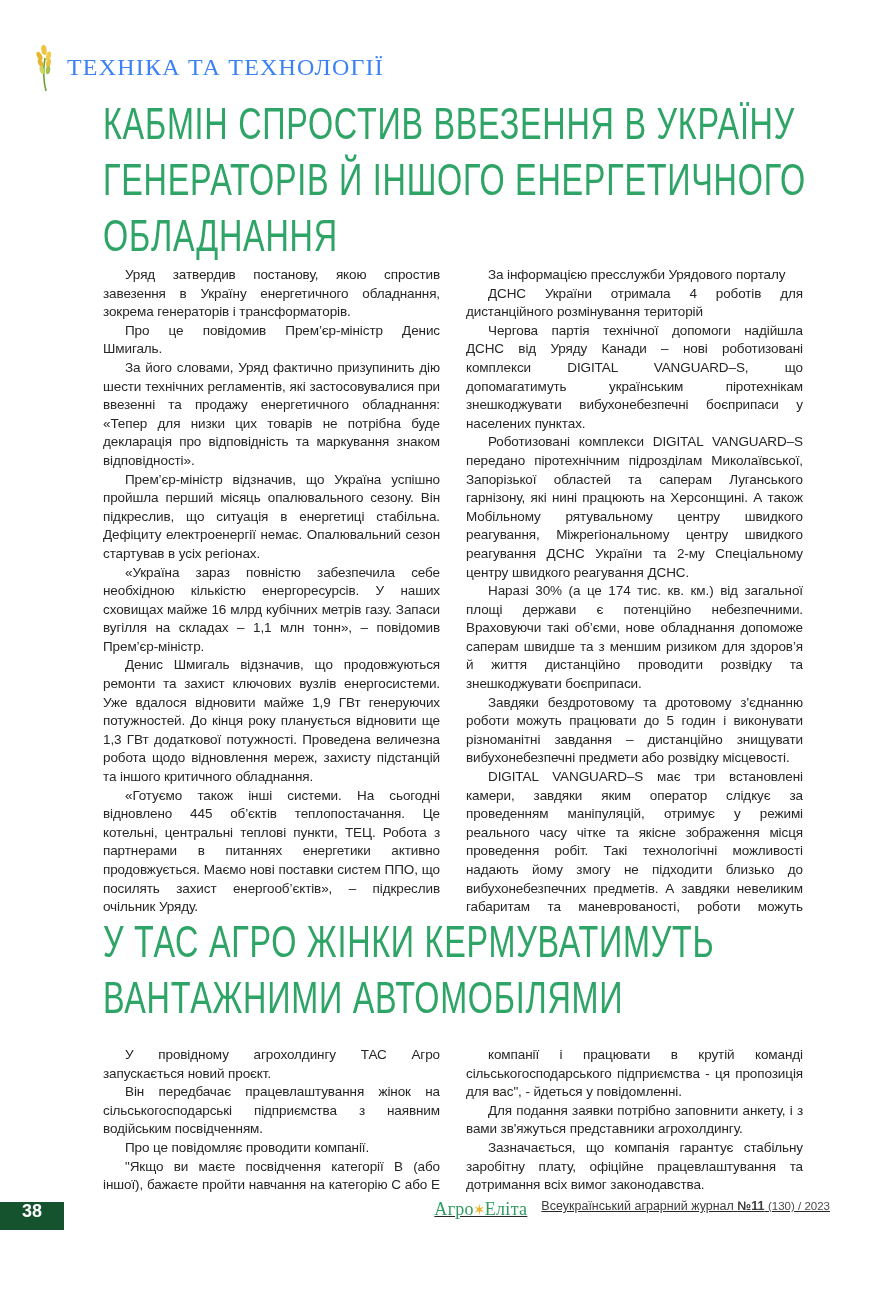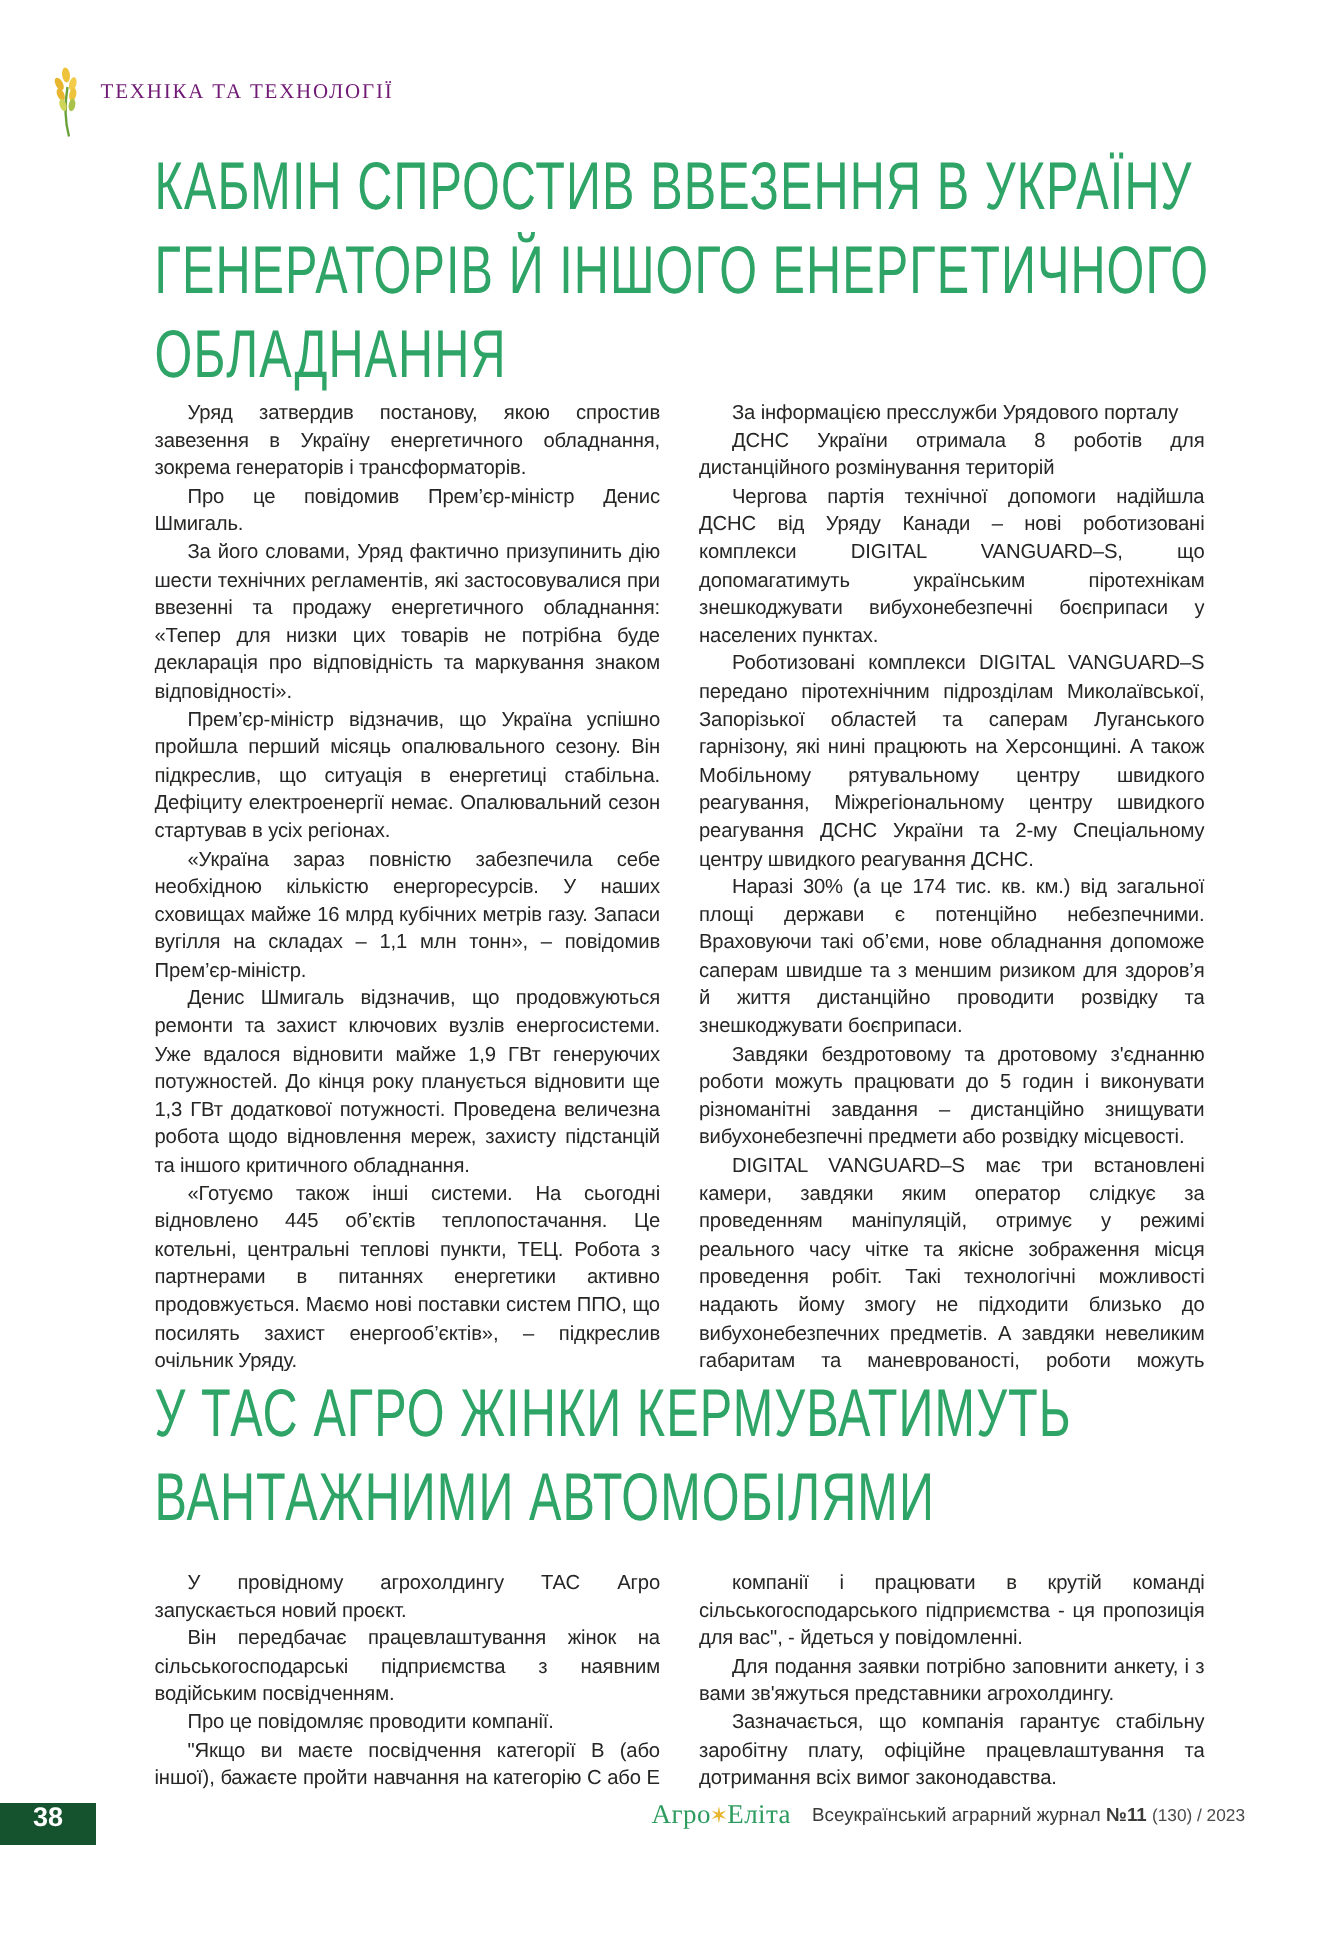--- a/index.html
+++ b/index.html
@@ -11,22 +11,22 @@
     font-family:"Liberation Sans", sans-serif;
     color:#262625;
     overflow:hidden;
   }
   
   .hdr{position:absolute;left:33px;top:44px;display:flex;align-items:flex-start;}
   .wheat{width:26px;height:48px;flex:0 0 auto;}
   .section-label{
     margin:10px 0 0 8px;
     font-family:"Liberation Serif", serif;
-    font-size:14px;letter-spacing:1.2px;
-    color:#701a75;white-space:nowrap;
+    font-size:24px;letter-spacing:1.2px;
+    color:#3b82f6;white-space:nowrap;
   }
   
   .title{
     position:absolute;left:103px;width:1000px;
     transform:scaleX(.72);transform-origin:0 0;
     color:#2ea466;font-size:45px;letter-spacing:1px;font-weight:400;
   }
   .title .title-line{display:block;line-height:56px;white-space:nowrap;}
   .title1{top:96px;}
   .title2{top:914px;}
@@ -41,21 +41,21 @@
     text-align:justify;letter-spacing:-0.1px;
   }
   
   .page-badge{
     position:absolute;left:0;top:1202px;width:64px;height:28px;
     background:#14532d;color:#ffffff;
     font-size:18px;font-weight:bold;line-height:18px;text-align:center;
   }
   .footer-right{
     position:absolute;top:1199px;right:62px;
-    display:flex;align-items:center;gap:14px;white-space:nowrap;
+    display:flex;align-items:flex-start;gap:14px;white-space:nowrap;text-decoration:underline;
   }
   .logo{
     font-family:"Liberation Serif", serif;
     font-size:18px;color:#2e9c5e;letter-spacing:.3px;
   }
   .logo-wheat{color:#e8b52f;font-size:15px;margin:0 -1px;}
   .journal-info{font-size:12.5px;color:#3b3b3a;}
   .journal-info b{font-weight:bold;}
   .issue-detail{color:#4a4a49;font-size:11.5px;margin-top:48px;}
 </style>
@@ -90,21 +90,21 @@
         <p class="para">Про це повідомив Прем’єр-міністр Денис Шмигаль.</p>
         <p class="para">За його словами, Уряд фактично призупинить дію шести технічних регламентів, які застосовувалися при ввезенні та продажу енергетичного обладнання: «Тепер для низки цих товарів не потрібна буде декларація про відповідність та маркування знаком відповідності».</p>
         <p class="para">Прем’єр-міністр відзначив, що Україна успішно пройшла перший місяць опалювального сезону. Він підкреслив, що ситуація в енергетиці стабільна. Дефіциту електроенергії немає. Опалювальний сезон стартував в усіх регіонах.</p>
         <p class="para">«Україна зараз повністю забезпечила себе необхідною кількістю енергоресурсів. У наших сховищах майже 16 млрд кубічних метрів газу. Запаси вугілля на складах – 1,1 млн тонн», – повідомив Прем’єр-міністр.</p>
         <p class="para">Денис Шмигаль відзначив, що продовжуються ремонти та захист ключових вузлів енергосистеми. Уже вдалося відновити майже 1,9 ГВт генеруючих потужностей. До кінця року планується відновити ще 1,3 ГВт додаткової потужності. Проведена величезна робота щодо відновлення мереж, захисту підстанцій та іншого критичного обладнання.</p>
         <p class="para">«Готуємо також інші системи. На сьогодні відновлено 445 об’єктів теплопостачання. Це котельні, центральні теплові пункти, ТЕЦ. Робота з партнерами в питаннях енергетики активно продовжується. Маємо нові поставки систем ППО, що посилять захист енергооб’єктів», – підкреслив очільник Уряду.</p>
       </div>
     <div class="col">
       <div>
           <p class="para">За інформацією пресслужби Урядового порталу</p>
-          <p class="para">ДСНС України отримала 8 роботів для дистанційного розмінування територій</p>
+          <p class="para">ДСНС України отримала 4 роботів для дистанційного розмінування територій</p>
           <p class="para">Чергова партія технічної допомоги надійшла ДСНС від Уряду Канади – нові роботизовані комплекси DIGITAL VANGUARD–S, що допомагатимуть українським піротехнікам знешкоджувати вибухонебезпечні боєприпаси у населених пунктах.</p>
           <p class="para">Роботизовані комплекси DIGITAL VANGUARD–S передано піротехнічним підрозділам Миколаївської, Запорізької областей та саперам Луганського гарнізону, які нині працюють на Херсонщині. А також Мобільному рятувальному центру швидкого реагування, Міжрегіональному центру швидкого реагування ДСНС України та 2-му Спеціальному центру швидкого реагування ДСНС.</p>
           <p class="para">Наразі 30% (а це 174 тис. кв. км.) від загальної площі держави є потенційно небезпечними. Враховуючи такі об’єми, нове обладнання допоможе саперам швидше та з меншим ризиком для здоров’я й життя дистанційно проводити розвідку та знешкоджувати боєприпаси.</p>
           <p class="para">Завдяки бездротовому та дротовому з'єднанню роботи можуть працювати до 5 годин і виконувати різноманітні завдання – дистанційно знищувати вибухонебезпечні предмети або розвідку місцевості.</p>
           <p class="para">DIGITAL VANGUARD–S має три встановлені камери, завдяки яким оператор слідкує за проведенням маніпуляцій, отримує у режимі реального часу чітке та якісне зображення місця проведення робіт. Такі технологічні можливості надають йому змогу не підходити близько до вибухонебезпечних предметів. А завдяки невеликим габаритам та маневрованості, роботи можуть використовуватися у важкодоступних місцях.</p>
         </div>
 
     </div>
   </div>
 

